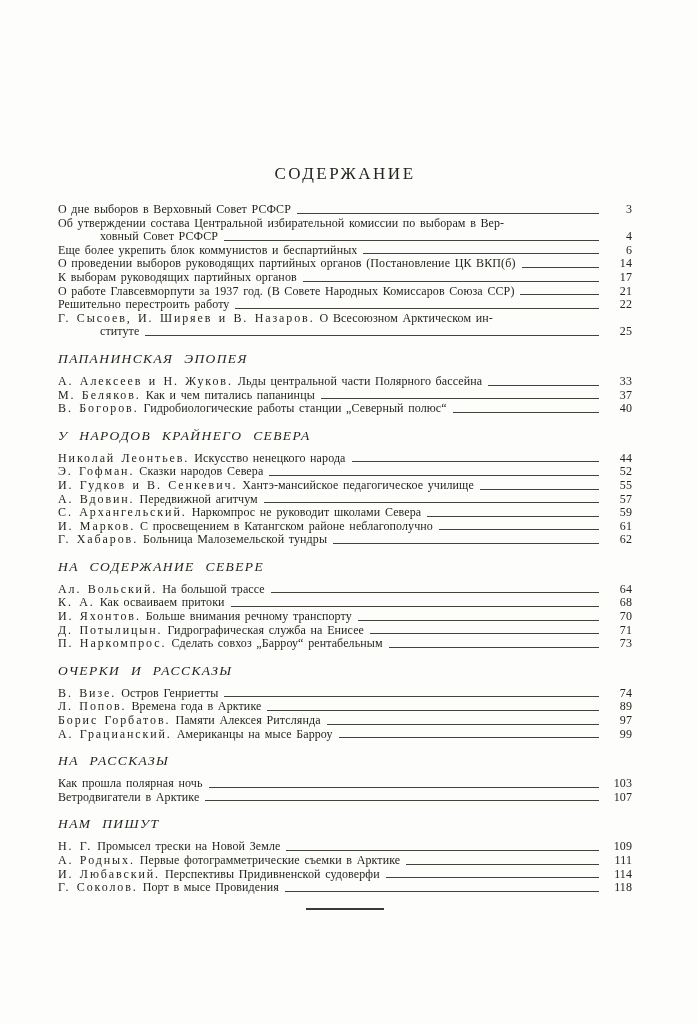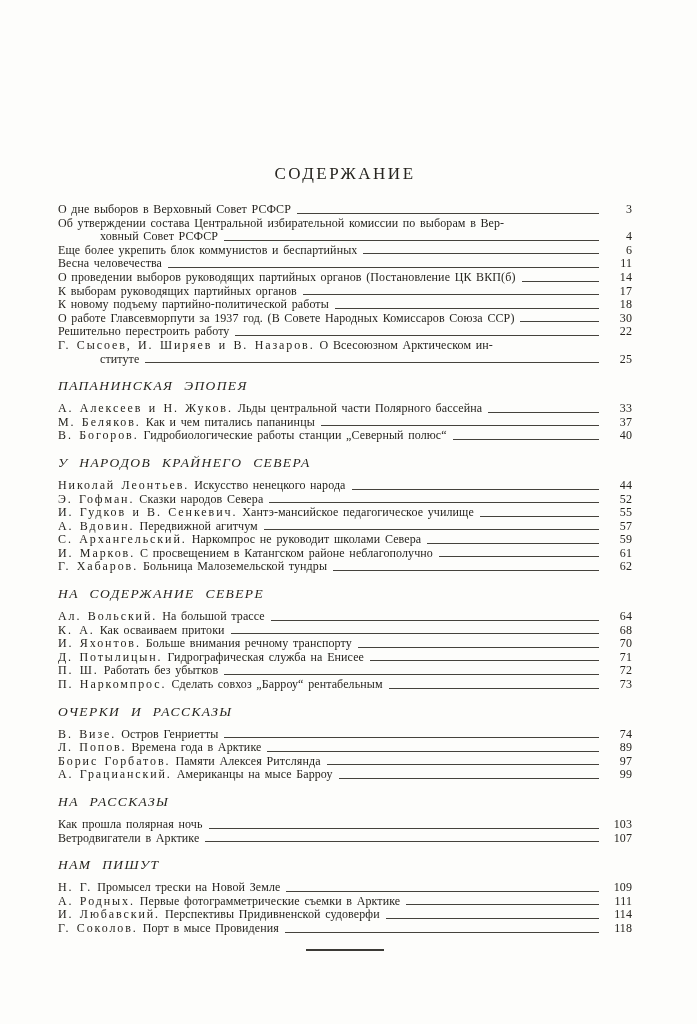--- a/index.html
+++ b/index.html
@@ -102,51 +102,37 @@
         </div>
         <div class="entry">
           <div class="line">
             <span class="ttl">Еще более укрепить блок коммунистов и беспартийных</span>
             <span class="leader"></span>
             <span class="pg">6</span>
           </div>
         </div>
         <div class="entry">
           <div class="line">
-            <span class="ttl">Весна человечества</span>
-            <span class="leader"></span>
-            <span class="pg">11</span>
-          </div>
-        </div>
-        <div class="entry">
-          <div class="line">
             <span class="ttl">О проведении выборов руководящих партийных органов (Постановление ЦК ВКП(б)</span>
             <span class="leader"></span>
             <span class="pg">14</span>
           </div>
         </div>
         <div class="entry">
           <div class="line">
             <span class="ttl">К выборам руководящих партийных органов</span>
             <span class="leader"></span>
             <span class="pg">17</span>
           </div>
         </div>
         <div class="entry">
           <div class="line">
-            <span class="ttl">К новому подъему партийно-политической работы</span>
-            <span class="leader"></span>
-            <span class="pg">18</span>
-          </div>
-        </div>
-        <div class="entry">
-          <div class="line">
             <span class="ttl">О работе Главсевморпути за 1937 год. (В Совете Народных Комиссаров Союза ССР)</span>
             <span class="leader"></span>
-            <span class="pg">30</span>
+            <span class="pg">21</span>
           </div>
         </div>
         <div class="entry">
           <div class="line">
             <span class="ttl">Решительно перестроить работу</span>
             <span class="leader"></span>
             <span class="pg">22</span>
           </div>
         </div>
         <div class="entry">
@@ -267,28 +253,20 @@
             <span class="leader"></span>
             <span class="pg">70</span>
           </div>
         </div>
         <div class="entry">
           <div class="line">
             <span class="author">Д. Потылицын.</span>
             <span class="ttl">Гидрографическая служба на Енисее</span>
             <span class="leader"></span>
             <span class="pg">71</span>
-          </div>
-        </div>
-        <div class="entry">
-          <div class="line">
-            <span class="author">П. Ш.</span>
-            <span class="ttl">Работать без убытков</span>
-            <span class="leader"></span>
-            <span class="pg">72</span>
           </div>
         </div>
         <div class="entry">
           <div class="line">
             <span class="author">П. Наркомпрос.</span>
             <span class="ttl">Сделать совхоз „Барроу“ рентабельным</span>
             <span class="leader"></span>
             <span class="pg">73</span>
           </div>
         </div>

